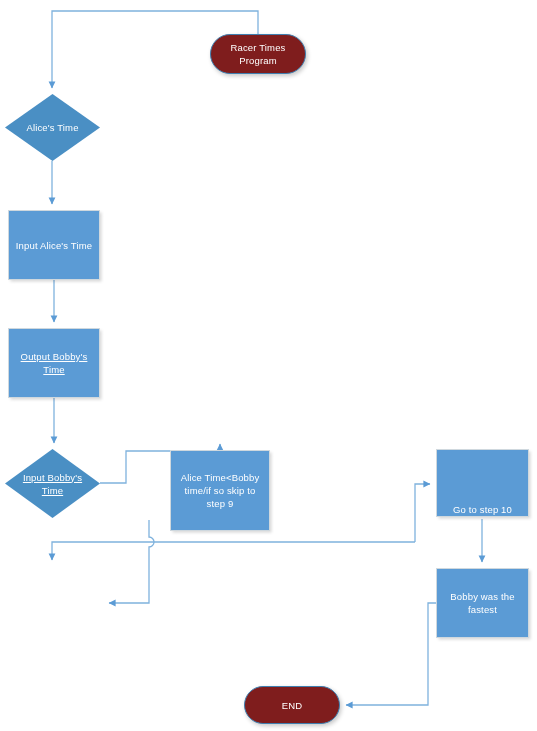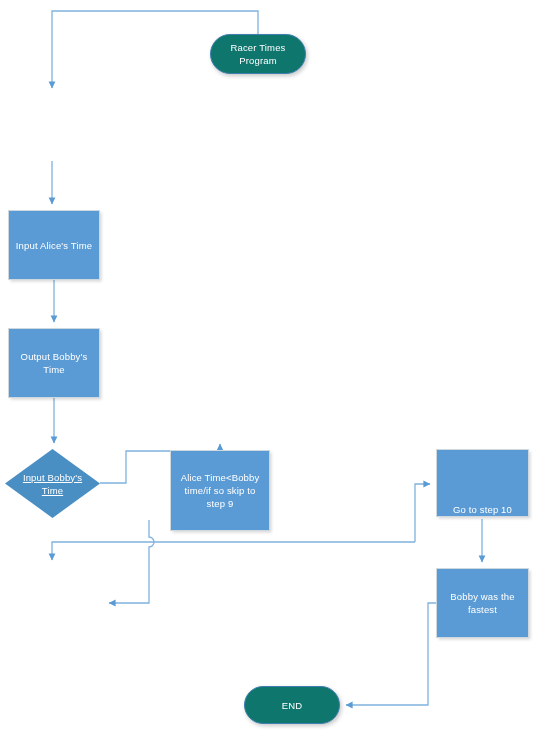--- a/index.html
+++ b/index.html
@@ -44,21 +44,21 @@
     white-space: pre-line;
   }
   
   .shape-rect {
     background: #5b9bd5;
     border: 1px solid #cfd8de;
     box-shadow: 1.5px 1.5px 3px rgba(0,0,0,0.16);
   }
   
   .shape-round {
-    background: #0f766e;
+    background: #7f1d1d;
     border: 1px solid #3f7fb0;
     border-radius: 999px;
     box-shadow: 1.5px 2px 4px rgba(0,0,0,0.22);
     align-items: center;
   }
   
   .shape-diamond {
     background: transparent;
     border: none;
     box-shadow: none;
@@ -107,26 +107,32 @@
 
       <path d="M436,603 L428,603 L428,705 L346,705" marker-end="url(#ah)"></path>
     </g>
   </svg>
 
   <div class="node shape-round" style="left:210px; top:34px; width:96px; height:40px;">
     <span class="lbl">Racer Times
 Program</span>
   </div>
 
+  <div class="node shape-diamond" style="left:5px; top:94px; width:95px; height:67px;">
+    <svg class="dia-bg" viewBox="0 0 95 67" preserveAspectRatio="none">
+      <polygon points="47.5,0 95,33.5 47.5,67 0,33.5" fill="#4a8fc4"></polygon>
+    </svg>
+    <span class="lbl">Alice's Time</span>
+  </div>
 
   <div class="node shape-rect" style="left:8px; top:210px; width:92px; height:70px;">
     <span class="lbl">Input Alice's Time</span>
   </div>
 
-  <div class="node shape-rect" style="left:8px; top:328px; width:92px; height:70px;">
+  <div class="node shape-rect" style="left:8px; top:328px; width:92px; height:70px;text-decoration:underline;">
     <span class="lbl">Output Bobby's
 Time</span>
   </div>
 
   <div class="node shape-diamond" style="left:5px; top:449px; width:95px; height:69px;text-decoration:underline;">
     <svg class="dia-bg" viewBox="0 0 95 69" preserveAspectRatio="none">
       <polygon points="47.5,0 95,34.5 47.5,69 0,34.5" fill="#4a8fc4"></polygon>
     </svg>
     <span class="lbl">Input Bobby's
 Time</span>

